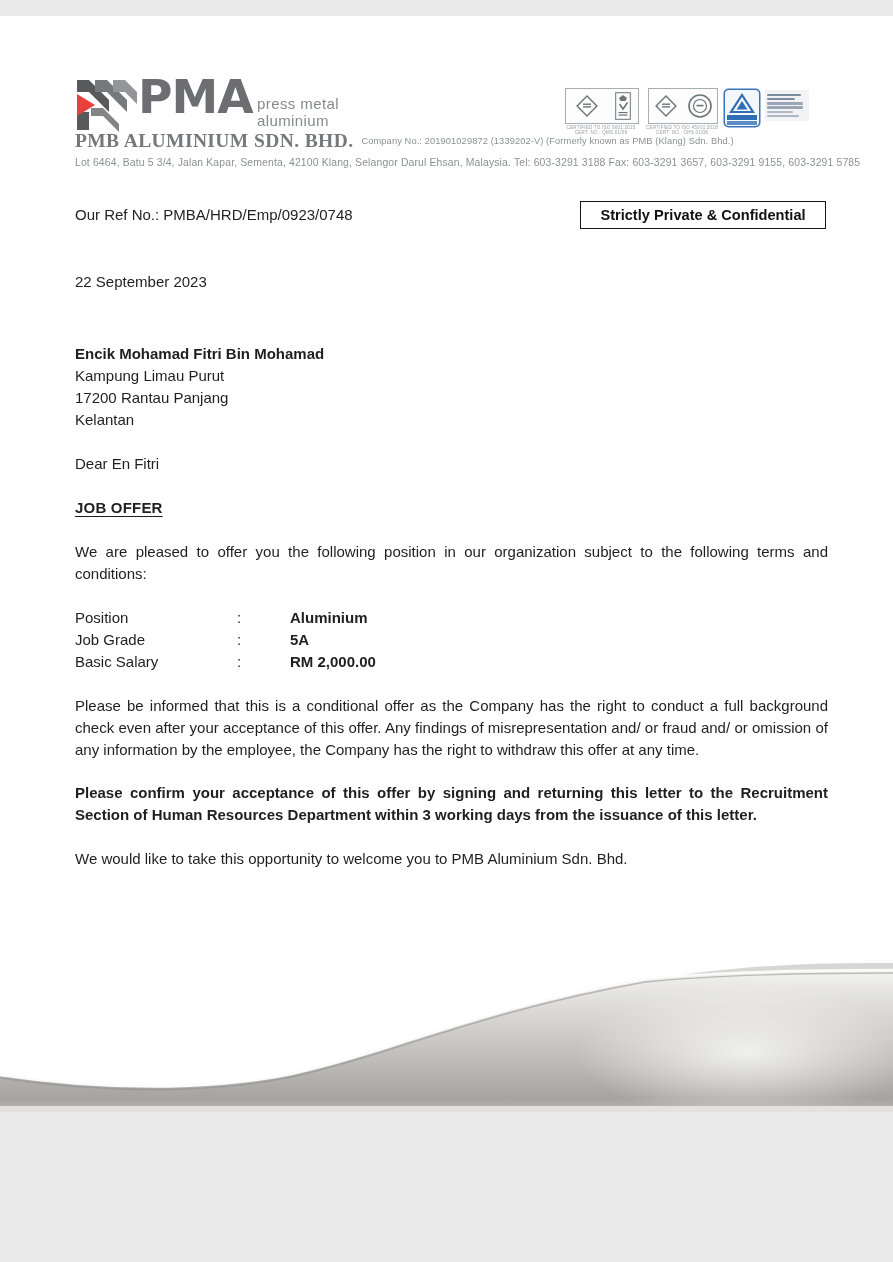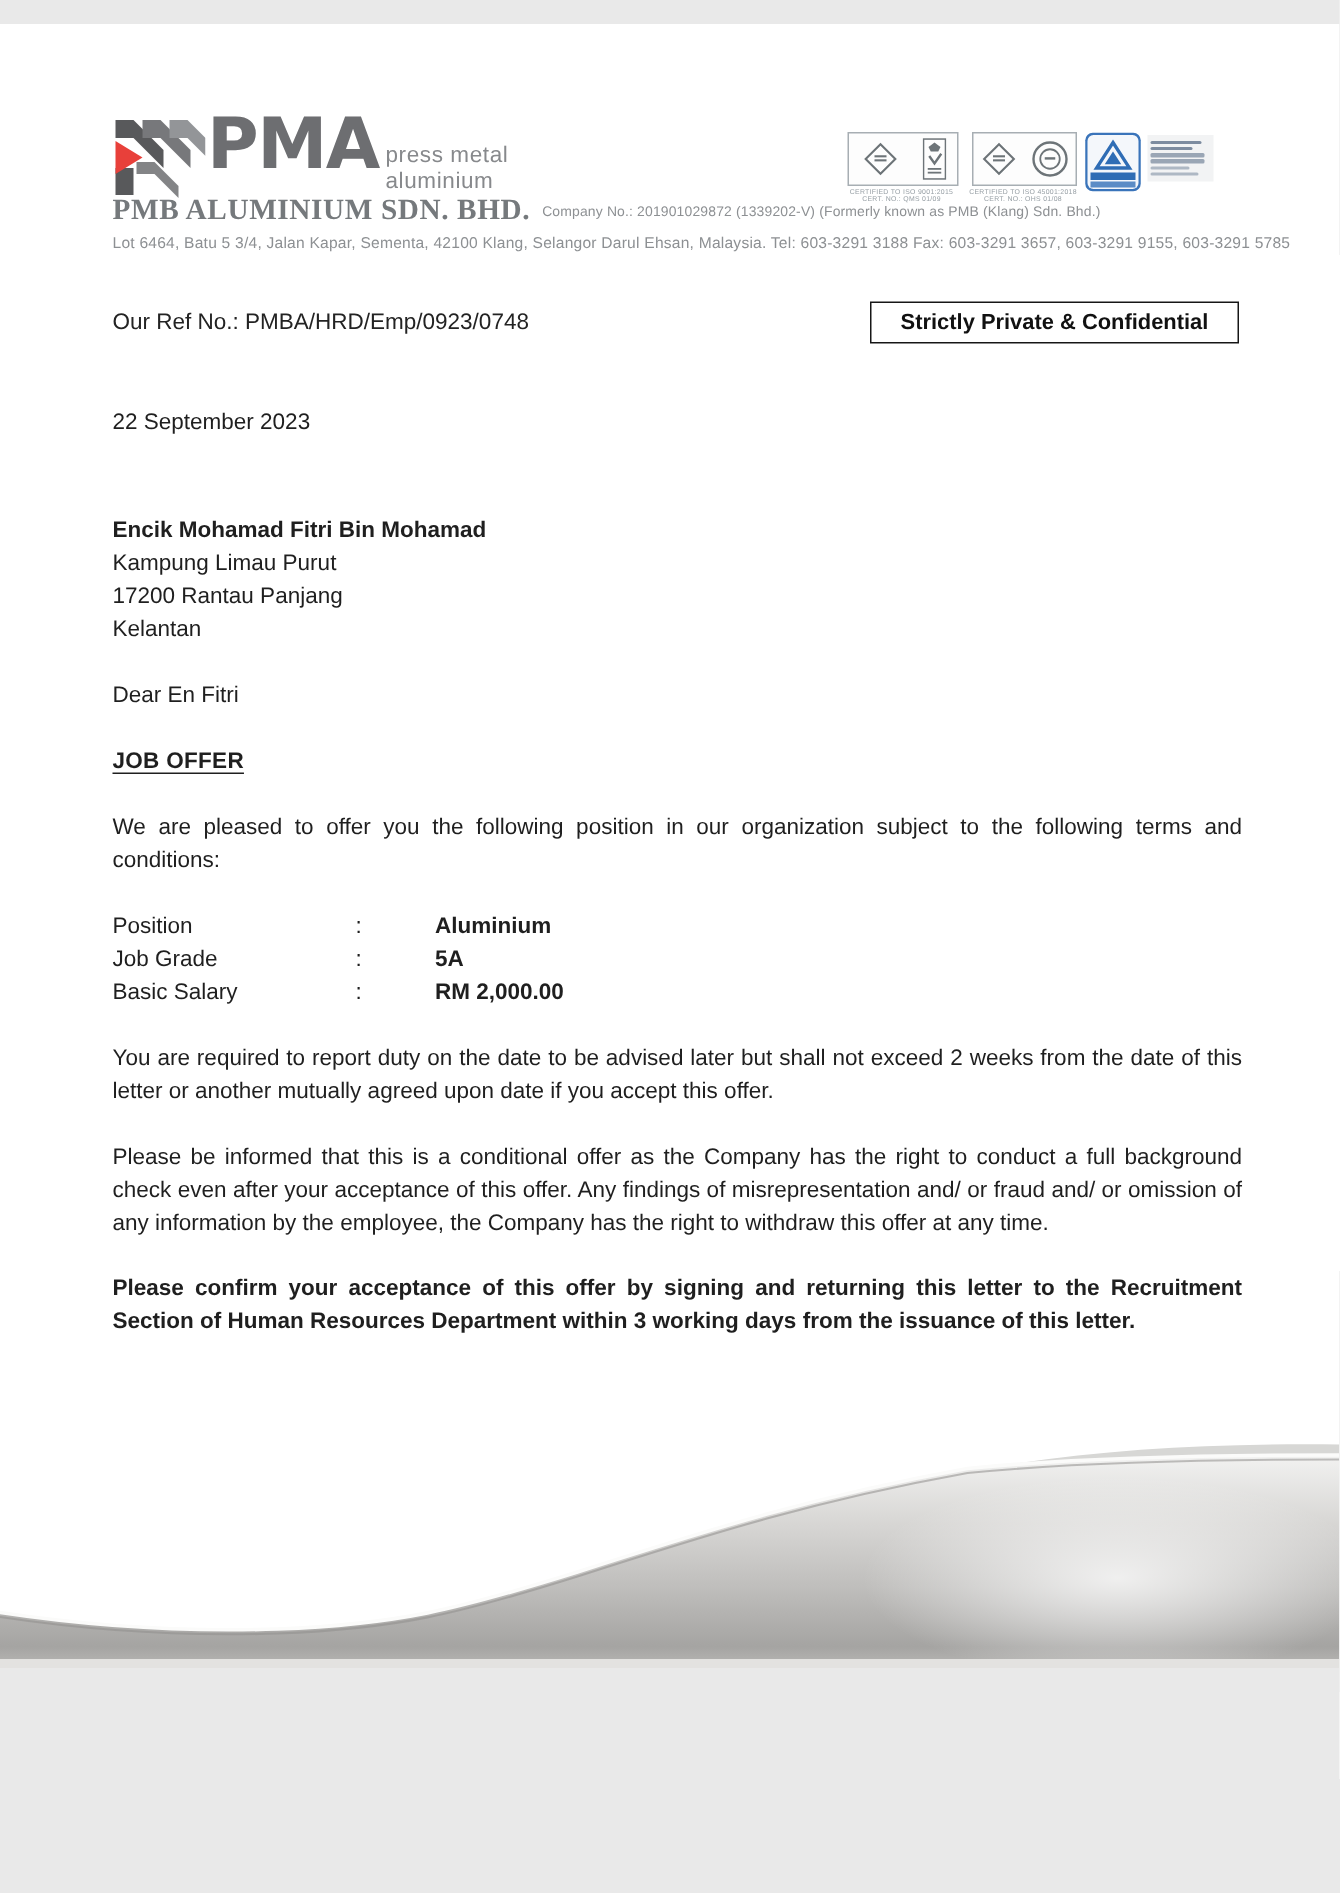--- a/index.html
+++ b/index.html
@@ -181,23 +181,23 @@
         <span class="col">:</span>
         <span class="val">5A</span>
       </div>
       <div class="offer-row">
         <span class="lbl">Basic Salary</span>
         <span class="col">:</span>
         <span class="val">RM 2,000.00</span>
       </div>
     </div>
 
-    <p class="par"><span>You are required to report duty on the date to be advised later but shall not exceed 2 weeks from the date of this letter or another mutually agreed upon date if you accept this offer.</span></p>
     <p class="par"><span>Please be informed that this is a conditional offer as the Company has the right to conduct a full background check even after your acceptance of this offer. Any findings of misrepresentation and/ or fraud and/ or omission of any information by the employee, the Company has the right to withdraw this offer at any time.</span></p>
     <p class="par tight"><span>Please confirm your acceptance of this offer by signing and returning this letter to the Recruitment Section of Human Resources Department within 3 working days from the issuance of this letter.</span></p>
+    <p class="par"><span>We would like to take this opportunity to welcome you to PMB Aluminium Sdn. Bhd.</span></p>
   </div>
 
   <svg class="swoosh" viewBox="0 0 893 150" preserveAspectRatio="none">
     <defs>
       <linearGradient id="metal" x1="0" y1="0" x2="0" y2="1">
         <stop offset="0" stop-color="#f2f2f1"></stop>
         <stop offset="0.3" stop-color="#d9d8d6"></stop>
         <stop offset="0.62" stop-color="#bfbebc"></stop>
         <stop offset="0.9" stop-color="#a5a4a2"></stop>
         <stop offset="1" stop-color="#b9b8b6"></stop>

